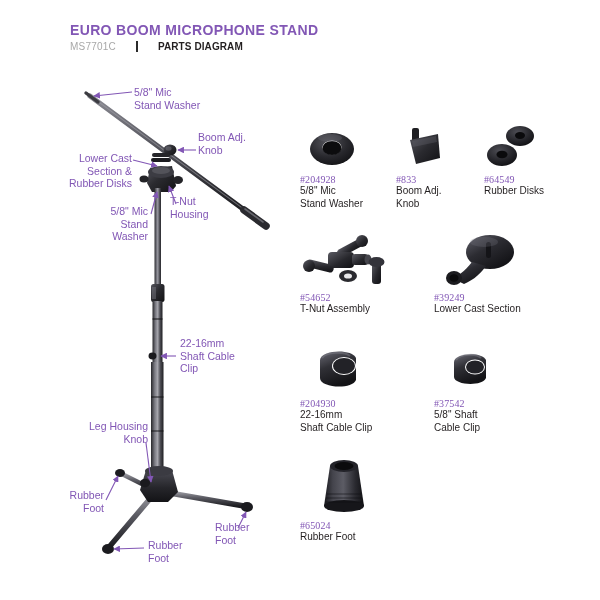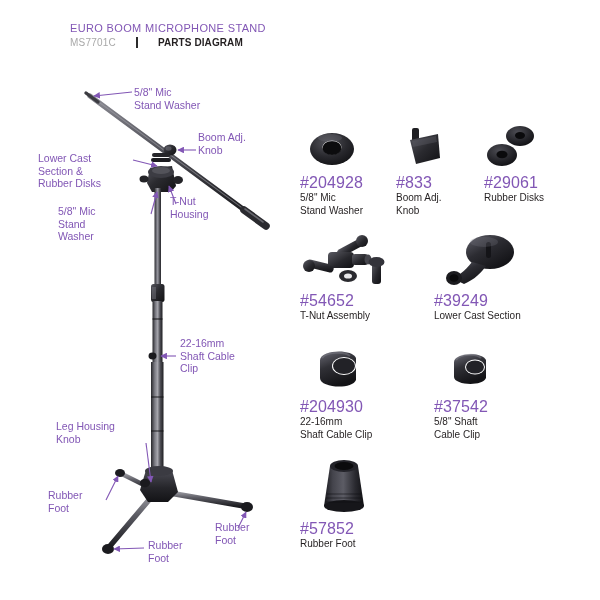--- a/index.html
+++ b/index.html
@@ -17,24 +17,24 @@
   }
 
   
   #header-title {
     position: absolute;
     left: 70px;
     top: 22px;
     width: 300px;
   }
   .title-main {
-    font-size: 11px;
+    font-size: 14px;
     letter-spacing: 0.35px;
     color: #8257b5;
-    font-weight: 400;
+    font-weight: 700;
     white-space: nowrap;
   }
   .title-sub {
     margin-top: 3px;
     font-size: 10px;
     white-space: nowrap;
     display: flex;
     align-items: center;
     gap: 20px;
   }
@@ -122,40 +122,41 @@
   }
   .part-cell {
     position: relative;
   }
   .part-art {
     position: relative;
     height: 52px;
   }
   .part-code {
     color: #8257b5;
-    font-size: 16px;
+    font-size: 10px;
     letter-spacing: 0.1px;
     white-space: nowrap;
+    font-family: Liberation Serif, serif;
   }
   .part-name {
     color: #231f20;
     font-size: 10px;
     line-height: 12.5px;
     white-space: pre-line;
   }
 
   
   .callout {
     position: absolute;
     color: #8257b5;
     font-size: 10.5px;
     line-height: 12.5px;
     white-space: pre-line;
   }
-  .callout.right-al { text-align: left; }
+  .callout.right-al { text-align: right; }
 
   #diagram-svg, #leader-svg {
     position: absolute;
     left: 0;
     top: 0;
     width: 600px;
     height: 600px;
     pointer-events: none;
   }
   #diagram-svg { pointer-events: auto; }
@@ -377,21 +378,21 @@
                   <stop offset="65%" stop-color="#232328"></stop>
                   <stop offset="100%" stop-color="#0f0f12"></stop>
               </radialGradient>
             </defs>
             <ellipse cx="36" cy="14" rx="14" ry="10" fill="url(#rdG)"></ellipse>
             <ellipse cx="36" cy="13.5" rx="5" ry="3.4" fill="#0a0a0c"></ellipse>
             <ellipse cx="18" cy="33" rx="15" ry="11" fill="url(#rdG)"></ellipse>
             <ellipse cx="18" cy="32.5" rx="5.5" ry="3.8" fill="#0a0a0c"></ellipse>
           </svg>
         </div>
-        <div class="part-code">#29061</div>
+        <div class="part-code">#64549</div>
         <div class="part-name">Rubber Disks</div>
       </div>
     </div>
 
     <div class="parts-row" style="top:144px;">
 
       <div class="part-cell" style="width:134px;">
         <div class="part-art" style="height:60px;">
           <svg width="134" height="60" viewBox="0 0 134 60">
             <defs>
@@ -500,19 +501,19 @@
                 <stop offset="100%" stop-color="#111114"></stop>
               </linearGradient>
             </defs>
             <path d="M30 12 L58 12 L64 52 L24 52 Z" fill="url(#rfG)"></path>
             <ellipse cx="44" cy="12" rx="14" ry="6" fill="#232329"></ellipse>
             <ellipse cx="44" cy="12" rx="9.5" ry="4" fill="#0b0b0d"></ellipse>
             <ellipse cx="44" cy="52" rx="20" ry="6" fill="#16161a"></ellipse>
             <path d="M27 40 L61 40 M26 44 L62 44 M25 48 L63 48" stroke="#0d0d10" stroke-width="1" opacity=".55"></path>
           </svg>
         </div>
-        <div class="part-code">#57852</div>
+        <div class="part-code">#65024</div>
         <div class="part-name">Rubber Foot</div>
       </div>
     </div>
 
   </div>
 </div>
 
 </body></html>

